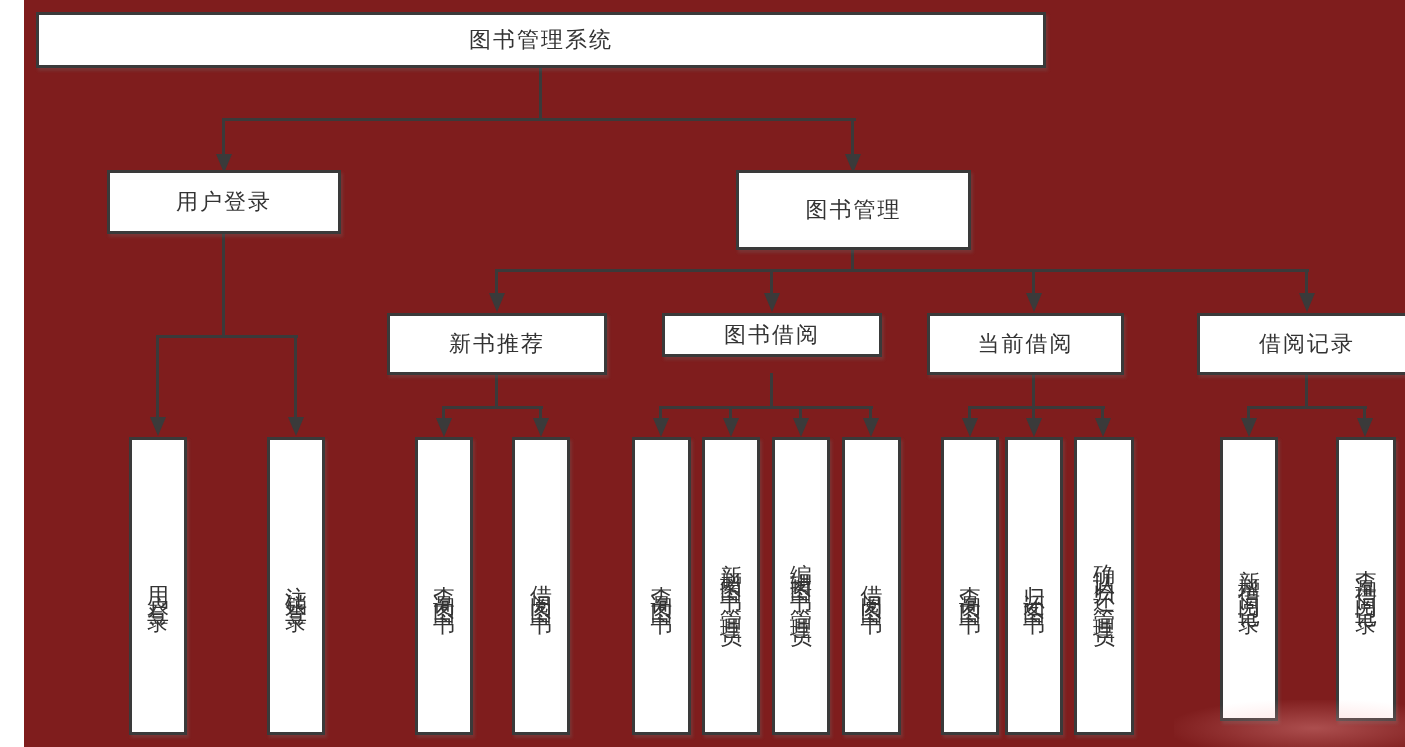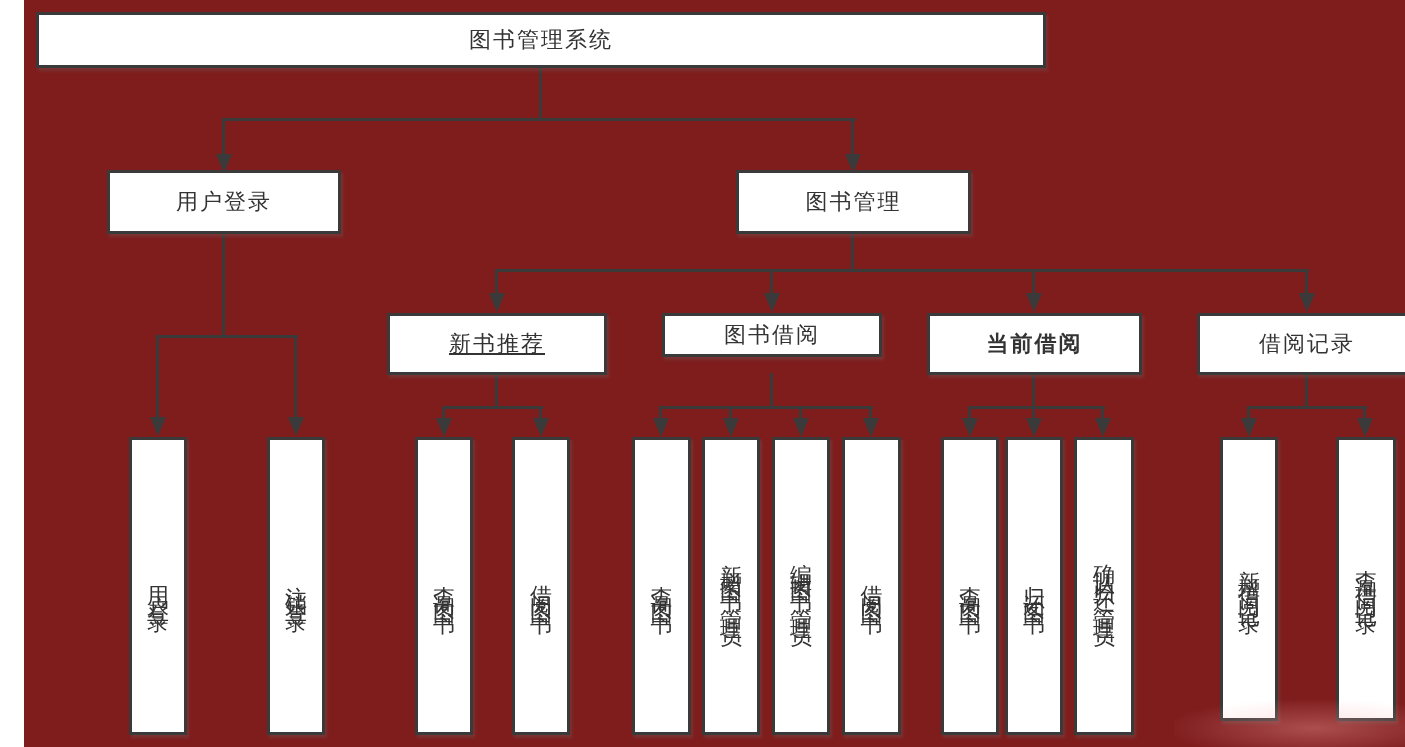--- a/index.html
+++ b/index.html
@@ -49,21 +49,21 @@
     <div class="hline" style="left:198px;top:118px;width:634px;"></div>
     <div class="vline" style="left:198px;top:118px;height:38px;"></div>
     <div class="arrowhead" style="left:192px;top:154px;"></div>
     <div class="vline" style="left:827px;top:118px;height:38px;"></div>
     <div class="arrowhead" style="left:821px;top:154px;"></div>
   </div>
 
   <div class="box" style="left:83px;top:170px;width:234px;height:64px;">
     <span class="label">用户登录</span>
   </div>
-  <div class="box" style="left:712px;top:170px;width:235px;height:64px;">
+  <div class="box" style="left:712px;top:170px;width:235px;height:80px;">
     <span class="label">图书管理</span>
   </div>
 
   <div>
     <div class="vline" style="left:198px;top:234px;height:103px;"></div>
     <div class="hline" style="left:132px;top:335px;width:142px;"></div>
     <div class="vline" style="left:132px;top:335px;height:84px;"></div>
     <div class="arrowhead" style="left:126px;top:417px;"></div>
     <div class="vline" style="left:270px;top:335px;height:84px;"></div>
     <div class="arrowhead" style="left:264px;top:417px;"></div>
@@ -75,27 +75,27 @@
     <div class="vline" style="left:471px;top:269px;height:26px;"></div>
     <div class="arrowhead" style="left:465px;top:293px;"></div>
     <div class="vline" style="left:746px;top:269px;height:26px;"></div>
     <div class="arrowhead" style="left:740px;top:293px;"></div>
     <div class="vline" style="left:1008px;top:269px;height:26px;"></div>
     <div class="arrowhead" style="left:1002px;top:293px;"></div>
     <div class="vline" style="left:1281px;top:269px;height:26px;"></div>
     <div class="arrowhead" style="left:1275px;top:293px;"></div>
   </div>
 
-  <div class="box" style="left:363px;top:313px;width:220px;height:62px;text-decoration:underline;">
+  <div class="box" style="left:363px;top:313px;width:220px;height:62px;">
     <span class="label">新书推荐</span>
   </div>
   <div class="box" style="left:638px;top:313px;width:220px;height:44px;">
     <span class="label">图书借阅</span>
   </div>
-  <div class="box" style="left:903px;top:313px;width:215px;height:62px;font-weight:bold;">
+  <div class="box" style="left:903px;top:313px;width:197px;height:62px;">
     <span class="label">当前借阅</span>
   </div>
   <div class="box" style="left:1173px;top:313px;width:220px;height:62px;">
     <span class="label">借阅记录</span>
   </div>
 
   <div>
     <div class="vline" style="left:471px;top:373px;height:35px;"></div>
     <div class="hline" style="left:418px;top:406px;width:101px;"></div>
     <div class="vline" style="left:418px;top:406px;height:15px;"></div>

